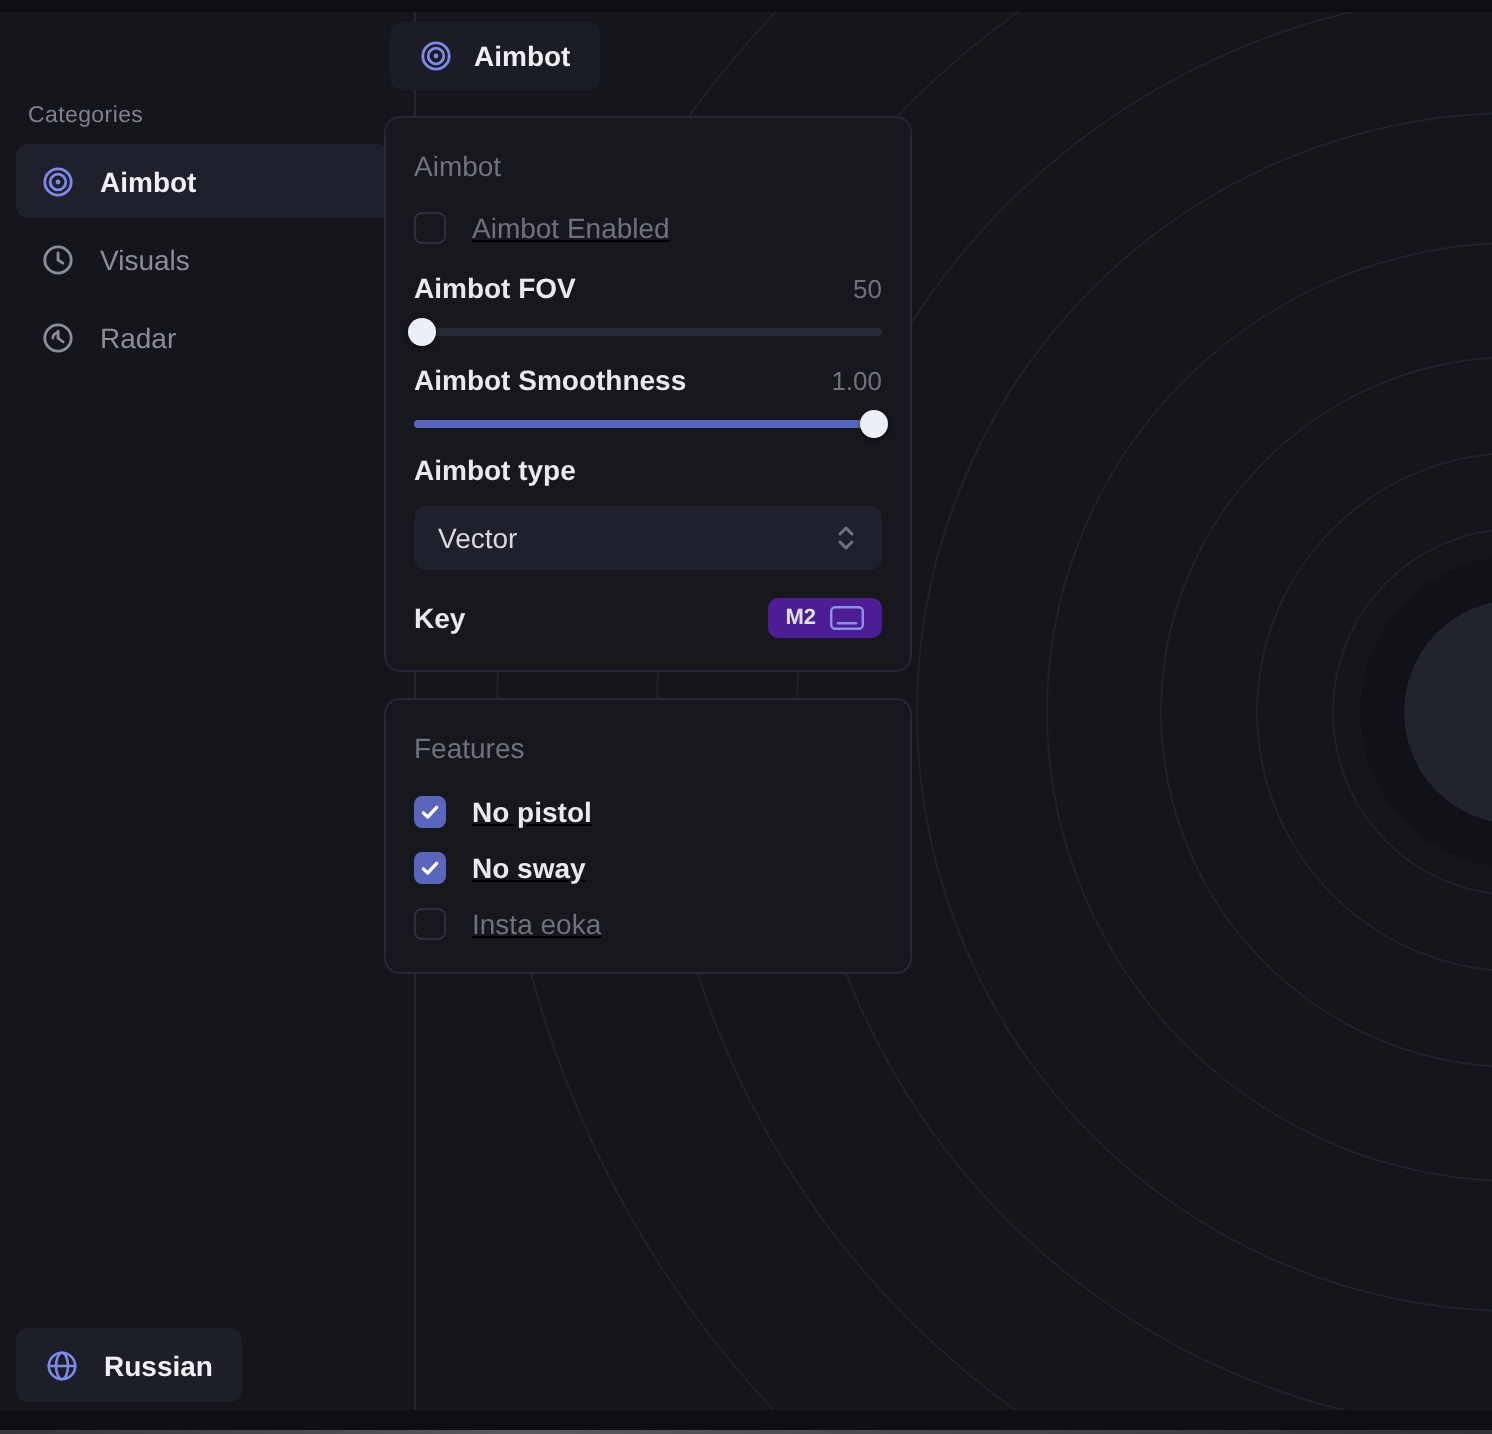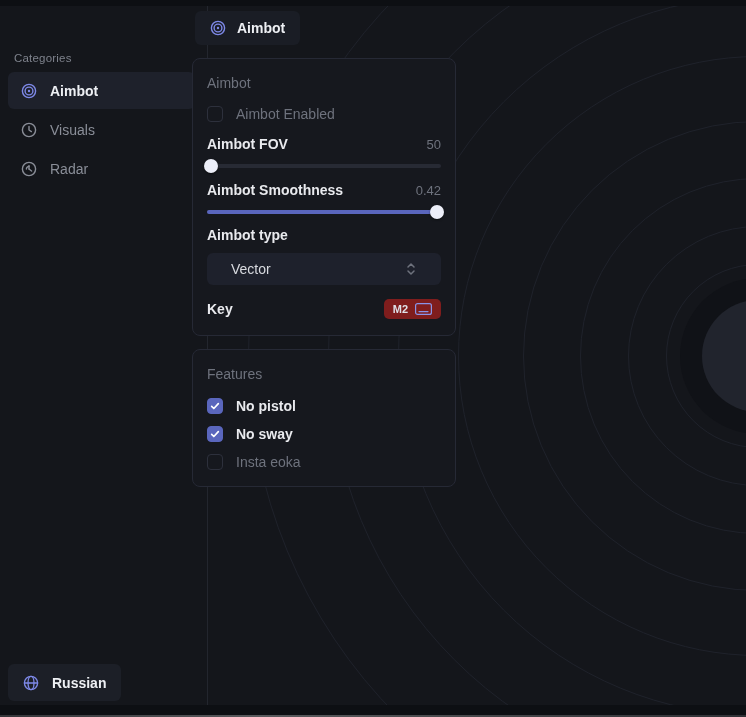--- a/index.html
+++ b/index.html
@@ -35,45 +35,45 @@
   
   .main { position:absolute; left:192px; top:6px; width:264px; z-index:3; }
 
   .header-chip { display:inline-flex; align-items:center; gap:11px; height:34px; padding:0 15px;
     margin:5px 0 0 3px; background:#1a1d25; border-radius:6px; color:#eef0f4; font-size:14px; font-weight:700; }
 
   .panel { width:264px; background:#16181e; border:1px solid #262935; border-radius:8px;
     padding:16px 14px 14px; margin-top:13px; }
   .panel-title { font-size:14px; font-weight:500; color:#6e727d; height:18px; margin-bottom:12px; }
 
-  .check-row { display:flex; align-items:center; gap:13px; height:18px; margin-bottom:12px; cursor:pointer; }
+  .check-row { display:flex; align-items:center; gap:13px; height:18px; margin-bottom:12px; cursor:pointer;text-decoration:underline; }
   .cb { width:16px; height:16px; border-radius:4px; border:1px solid #2d303c; background:transparent; flex:0 0 16px;
     display:flex; align-items:center; justify-content:center; }
   .cb.checked { background:#5a66bd; border-color:#5a66bd; }
   .check-row .lbl-muted { font-size:14px; font-weight:500; color:#6e727d; }
   .check-row .lbl-strong { font-size:14px; font-weight:700; color:#e9eaee; }
 
   .slider-label-row { display:flex; justify-content:space-between; align-items:center; height:18px; margin-bottom:6px;gap:40px; }
   .slider-label-row .lab { font-size:14px; font-weight:700; color:#e9eaee; }
   .slider-label-row .val { font-size:13px; color:#6e727d; }
 
   .slider { position:relative; height:14px; margin-bottom:8px; cursor:pointer; }
   .slider .track { position:absolute; left:0; right:0; top:5px; height:4px; border-radius:2px; background:#272a34; }
   .slider .fill { position:absolute; left:0; top:5px; height:4px; border-radius:2px; background:#5a66bd; }
   .slider .thumb { position:absolute; top:0; width:14px; height:14px; border-radius:50%; background:#eceef8;
     box-shadow:0 1px 2px rgba(0,0,0,.5); }
 
   .field-label { font-size:14px; font-weight:700; color:#e9eaee; height:18px; margin:6px 0 8px; }
 
-  .select { display:flex; align-items:center; justify-content:space-between; height:32px; padding:0 24px;
+  .select { display:flex; align-items:center; justify-content:space-between; height:32px; padding:0 12px;
     background:#1e212c; border-radius:6px; color:#d8dadf; font-size:14px; cursor:pointer; margin-bottom:12px; }
 
   .key-row { display:flex; align-items:center; justify-content:space-between; height:24px; }
   .key-row .lab { font-size:14px; font-weight:700; color:#e9eaee; }
-  .key-badge { display:flex; align-items:center; gap:7px; background:#7f1d1d; border-radius:5px;
+  .key-badge { display:flex; align-items:center; gap:7px; background:#4c1d95; border-radius:5px;
     padding:4px 9px; cursor:pointer; }
   .key-badge .kv { font-size:11px; font-weight:700; color:#dfe1e8; }
 
   .feat-rows { display:flex; flex-direction:column; gap:8px; }
   .feat-rows .check-row { margin-bottom:0; height:20px; }
 
   svg { display:block; }
 </style>
 </head>
 <body>
@@ -173,21 +173,21 @@
         <span class="val">50</span>
       </div>
       <div class="slider">
         <div class="track"></div>
         <div class="fill" style="width:0%;"></div>
         <div class="thumb" style="left:-3px;"></div>
       </div>
 
       <div class="slider-label-row">
         <span class="lab">Aimbot Smoothness</span>
-        <span class="val">0.42</span>
+        <span class="val">1.00</span>
       </div>
       <div class="slider">
         <div class="track"></div>
         <div class="fill" style="width:100%;"></div>
         <div class="thumb" style="left:calc(100% - 11px);"></div>
       </div>
 
       <div class="field-label">Aimbot type</div>
       <div class="select">
         <span>Vector</span>

